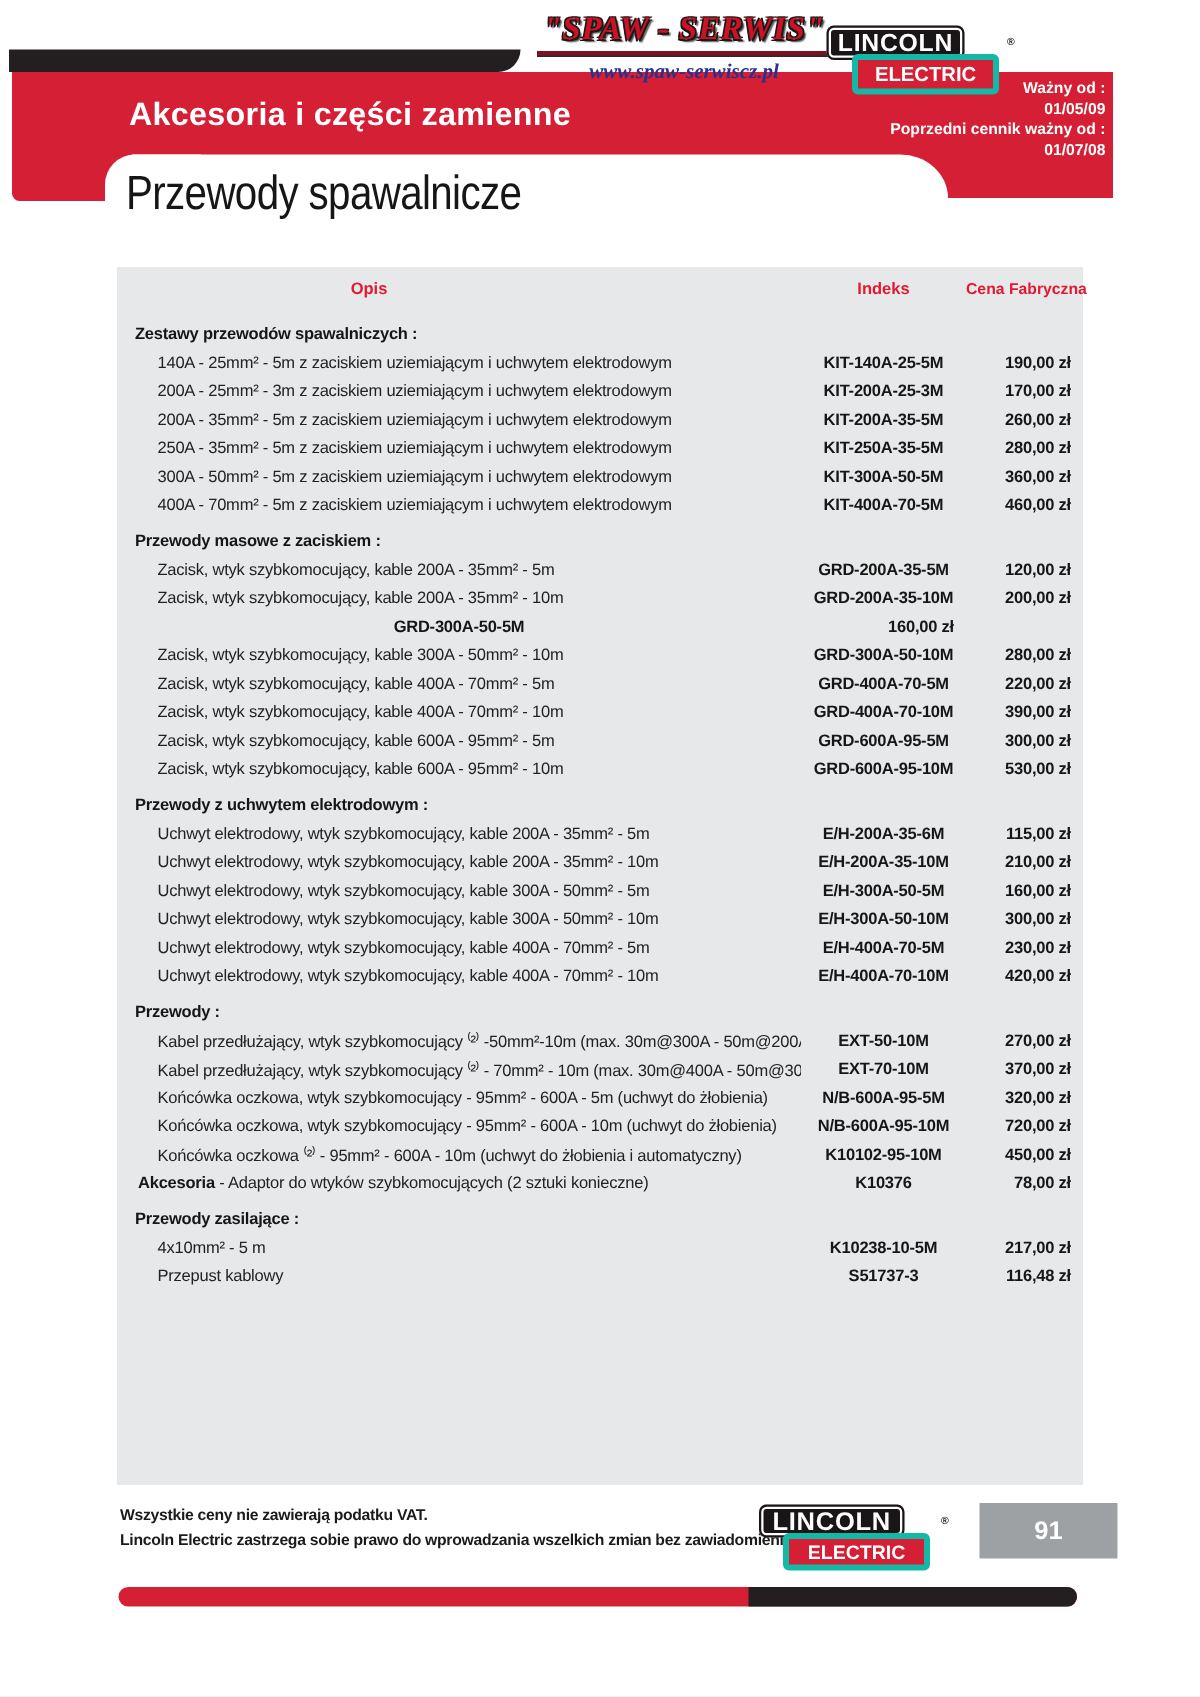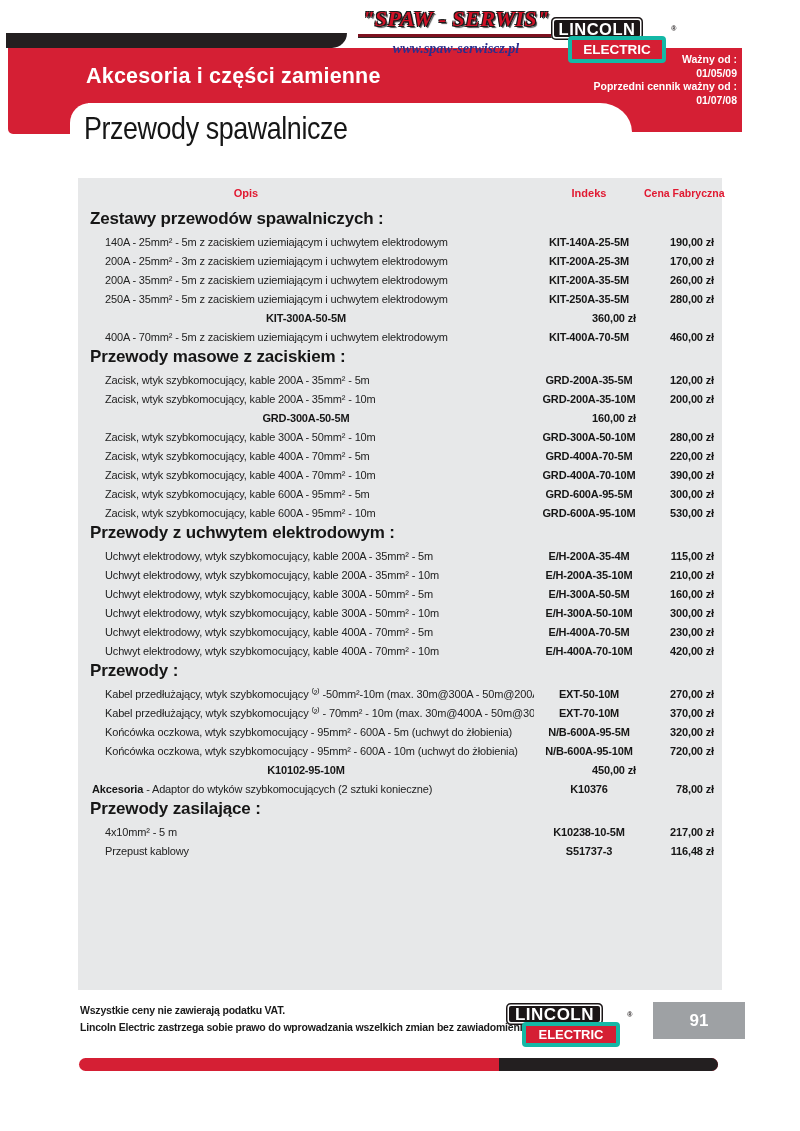--- a/index.html
+++ b/index.html
@@ -64,21 +64,21 @@
   .price-table{left:78px;top:178px;width:644px;height:812px;background:#e7e8e9;}
   .thead{display:grid;grid-template-columns:1fr 110px 78px;height:30px;
     align-items:center;color:#e11931;font-weight:bold;font-size:11px;}
   .th-opis{text-align:center;transform:translateX(-60px);}
   .th-idx{text-align:center;}
   .th-cena{text-align:right;padding-right:4px;font-size:10.5px;white-space:nowrap;}
 
   .trow{display:grid;grid-template-columns:1fr 110px 78px;align-items:center;
     height:19px;font-size:11px;letter-spacing:-0.15px;}
   .trow.section{grid-template-columns:1fr;height:24px;align-items:end;}
-  .sec-label{font-weight:bold;font-size:17px;padding:0 0 3px 12px;color:#161616;}
+  .sec-label{font-weight:bold;font-size:11px;padding:0 0 3px 12px;color:#161616;}
   .c-desc{padding-left:27px;color:#222;white-space:nowrap;overflow:hidden;}
   .c-desc.less-indent{padding-left:14px;}
   .c-desc b{color:#161616;}
   .c-idx{text-align:center;font-weight:bold;color:#161616;white-space:nowrap;}
   .c-price{text-align:right;padding-right:8px;font-weight:bold;color:#161616;
     white-space:nowrap;}
 
   
   .foot-notes{left:80px;top:1002px;font-size:10.5px;font-weight:bold;color:#1b1b1b;
     line-height:17px;letter-spacing:-0.2px;}
@@ -145,20 +145,21 @@
         <div class="c-desc">200A - 35mm² - 5m z zaciskiem uziemiającym i uchwytem elektrodowym</div>
         <div class="c-idx">KIT-200A-35-5M</div>
         <div class="c-price">260,00 zł</div>
       </div>
       <div class="trow item">
         <div class="c-desc">250A - 35mm² - 5m z zaciskiem uziemiającym i uchwytem elektrodowym</div>
         <div class="c-idx">KIT-250A-35-5M</div>
         <div class="c-price">280,00 zł</div>
       </div>
       <div class="trow item">
+        <div class="c-desc">300A - 50mm² - 5m z zaciskiem uziemiającym i uchwytem elektrodowym</div>
         <div class="c-idx">KIT-300A-50-5M</div>
         <div class="c-price">360,00 zł</div>
       </div>
       <div class="trow item">
         <div class="c-desc">400A - 70mm² - 5m z zaciskiem uziemiającym i uchwytem elektrodowym</div>
         <div class="c-idx">KIT-400A-70-5M</div>
         <div class="c-price">460,00 zł</div>
       </div>
       <div class="trow section">
         <span class="sec-label">Przewody masowe z zaciskiem :</span>
@@ -200,21 +201,21 @@
       <div class="trow item">
         <div class="c-desc">Zacisk, wtyk szybkomocujący, kable 600A - 95mm² - 10m</div>
         <div class="c-idx">GRD-600A-95-10M</div>
         <div class="c-price">530,00 zł</div>
       </div>
       <div class="trow section">
         <span class="sec-label">Przewody z uchwytem elektrodowym :</span>
       </div>
       <div class="trow item">
         <div class="c-desc">Uchwyt elektrodowy, wtyk szybkomocujący, kable 200A - 35mm² - 5m</div>
-        <div class="c-idx">E/H-200A-35-4M</div>
+        <div class="c-idx">E/H-200A-35-6M</div>
         <div class="c-price">115,00 zł</div>
       </div>
       <div class="trow item">
         <div class="c-desc">Uchwyt elektrodowy, wtyk szybkomocujący, kable 200A - 35mm² - 10m</div>
         <div class="c-idx">E/H-200A-35-10M</div>
         <div class="c-price">210,00 zł</div>
       </div>
       <div class="trow item">
         <div class="c-desc">Uchwyt elektrodowy, wtyk szybkomocujący, kable 300A - 50mm² - 5m</div>
         <div class="c-idx">E/H-300A-50-5M</div>
@@ -252,20 +253,21 @@
         <div class="c-desc">Końcówka oczkowa, wtyk szybkomocujący - 95mm² - 600A -  5m (uchwyt do żłobienia)</div>
         <div class="c-idx">N/B-600A-95-5M</div>
         <div class="c-price">320,00 zł</div>
       </div>
       <div class="trow item">
         <div class="c-desc">Końcówka oczkowa, wtyk szybkomocujący - 95mm² - 600A -  10m (uchwyt do żłobienia)</div>
         <div class="c-idx">N/B-600A-95-10M</div>
         <div class="c-price">720,00 zł</div>
       </div>
       <div class="trow item">
+        <div class="c-desc">Końcówka oczkowa ⁽²⁾  - 95mm² - 600A -  10m (uchwyt do żłobienia i automatyczny)</div>
         <div class="c-idx">K10102-95-10M</div>
         <div class="c-price">450,00 zł</div>
       </div>
       <div class="trow item">
         <div class="c-desc less-indent"><b>Akcesoria</b> - Adaptor do wtyków szybkomocujących (2 sztuki konieczne)</div>
         <div class="c-idx">K10376</div>
         <div class="c-price">78,00 zł</div>
       </div>
       <div class="trow section">
         <span class="sec-label">Przewody zasilające :</span>

